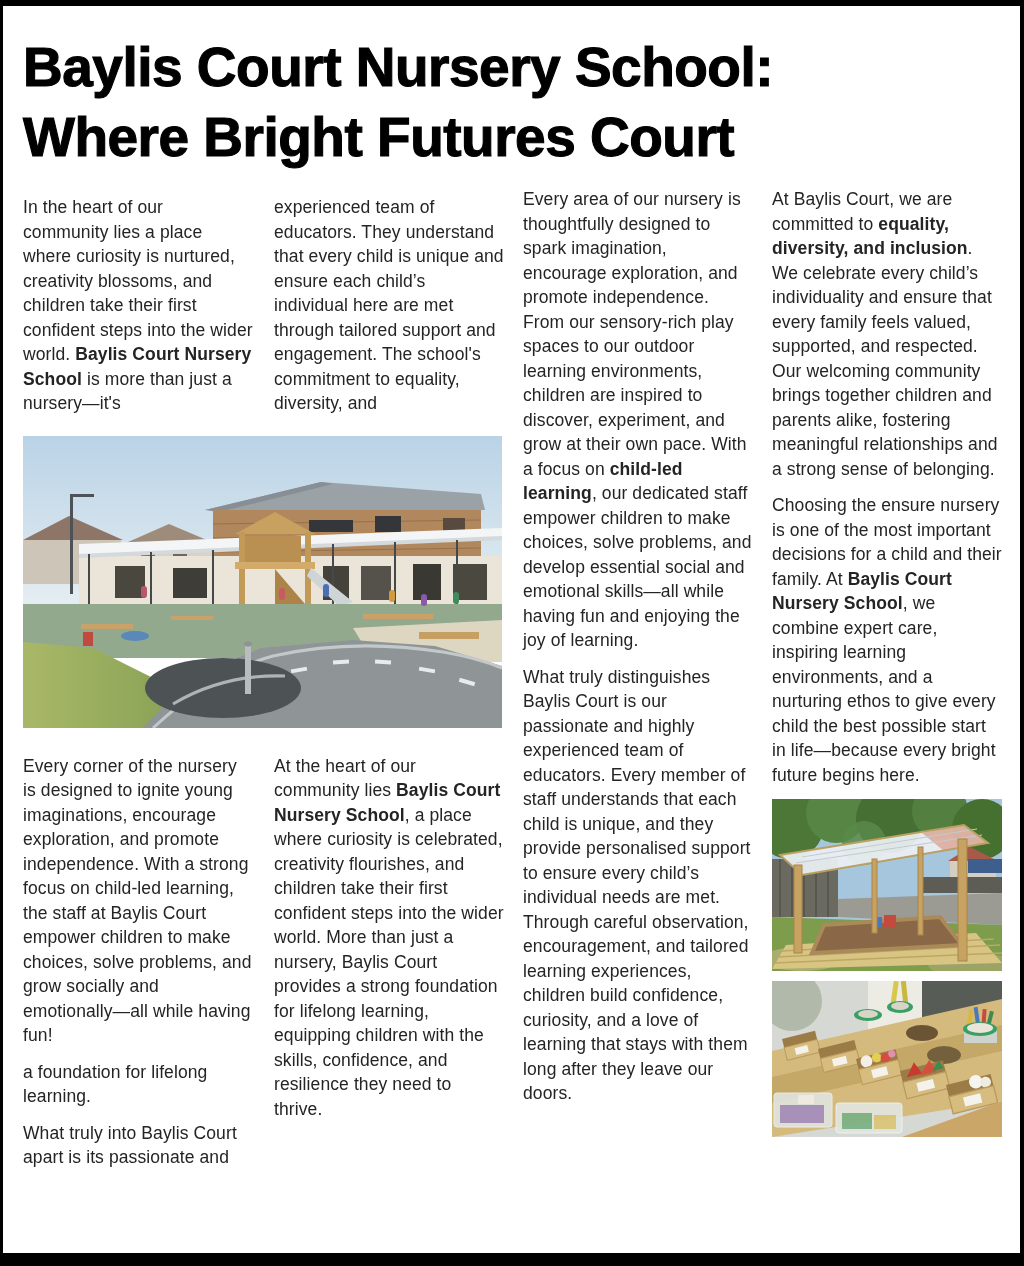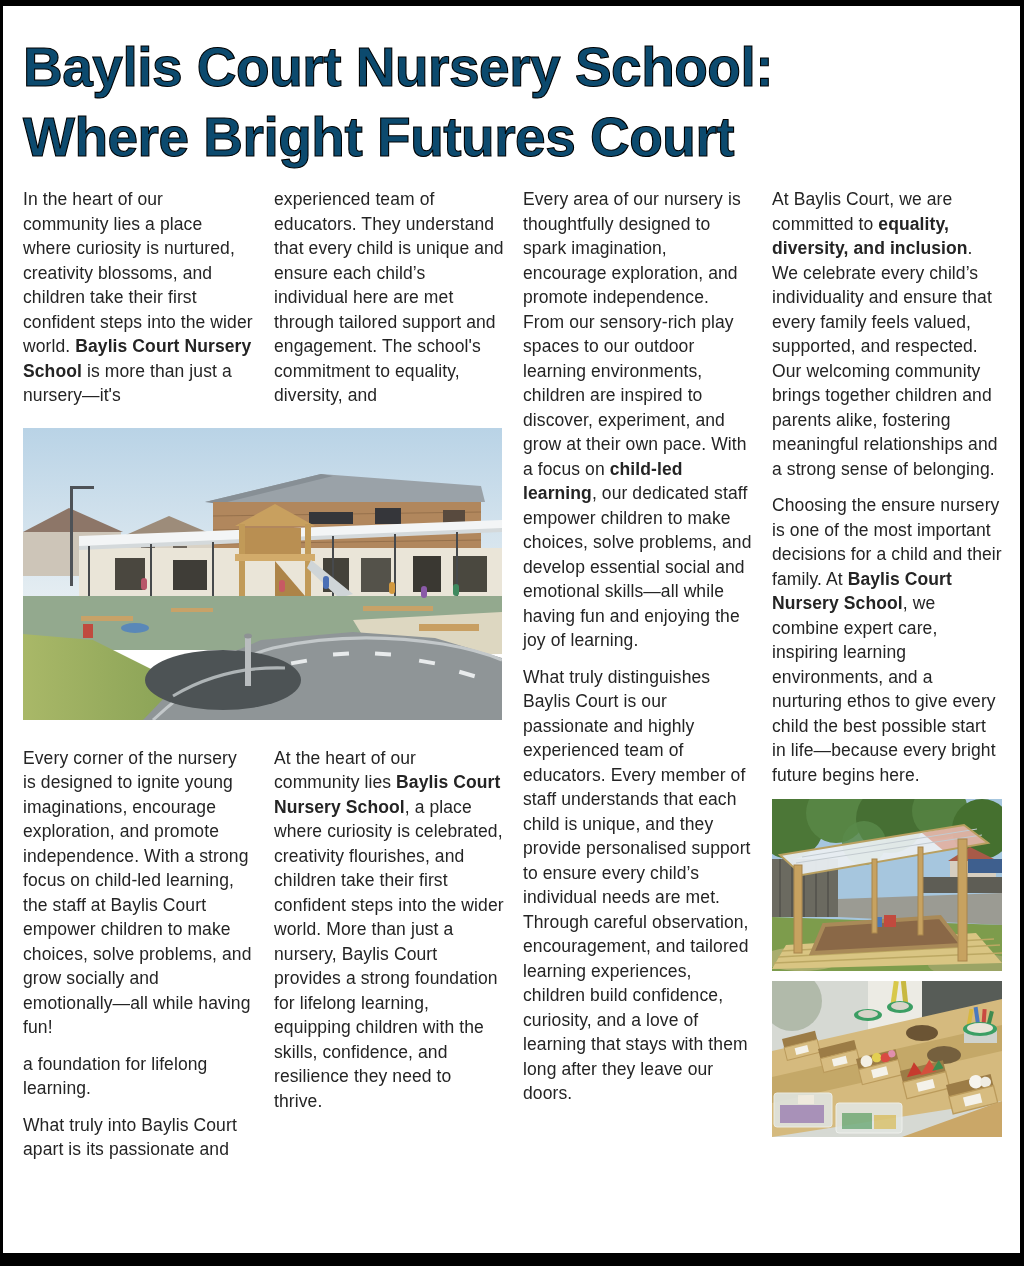--- a/index.html
+++ b/index.html
@@ -8,24 +8,24 @@
     position: relative;
     width: 1024px; height: 1266px;
     background: #ffffff;
     border-style: solid; border-color: #000000;
     border-width: 6px 4px 13px 3px;
     font-family: "Liberation Sans", "DejaVu Sans", sans-serif;
     color: #242424;
     overflow: hidden;
   }
   .headline { margin: 26px 24px 15px 20px; font-size: 55px; line-height: 70px;
-    font-weight: bold; color: #0c4a6e; letter-spacing: -0.5px; -webkit-text-stroke: 1.1px #000; }
+    font-weight: bold; color: #000000; letter-spacing: -0.5px; -webkit-text-stroke: 1.1px #000; }
   .headline span { display: block; white-space: nowrap; }
   .cols { display: flex; gap: 19px; padding: 0 18px 0 20px; align-items: flex-start; }
-  .half { flex: 0 0 481px; width: 481px; }
+  .half { flex: 0 0 481px; width: 481px; margin-top: 8px; }
   .half-row { display: flex; gap: 21px; }
   .tcol { flex: 0 0 230px; width: 230px; font-size: 17.5px; line-height: 24.5px; letter-spacing: 0.1px; }
   .tcol p { margin: 0 0 12px 0; }
   .tcol b { font-weight: bold; }
   .photo { font-size: 0; line-height: 0; }
   .photo svg { display: block; }
   .main-photo { margin: 8px 0 26px 0; }
   .pergola-photo { margin-top: 6px; }
   .craft-photo { margin-top: 10px; }
 </style>

